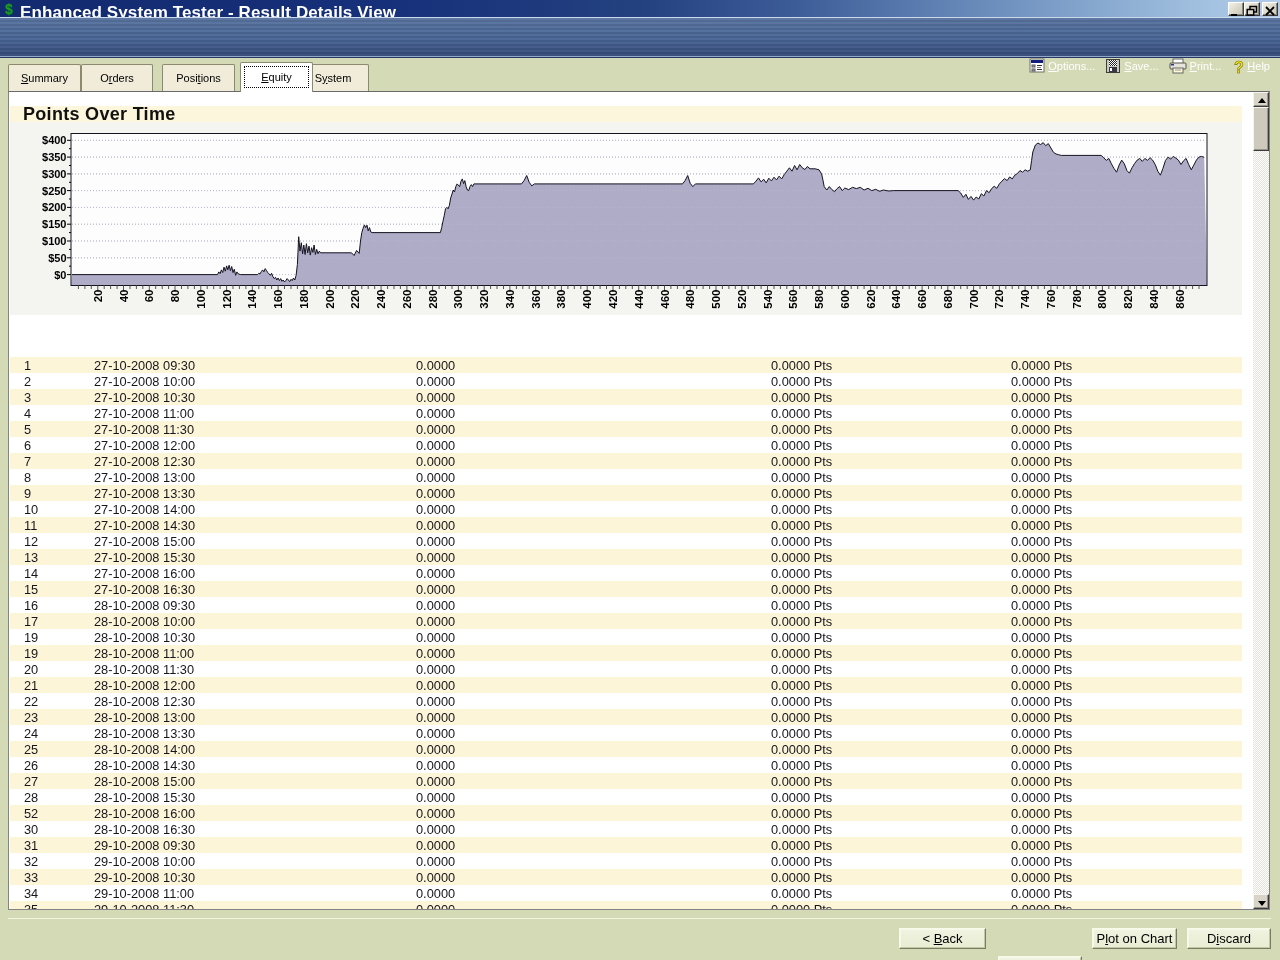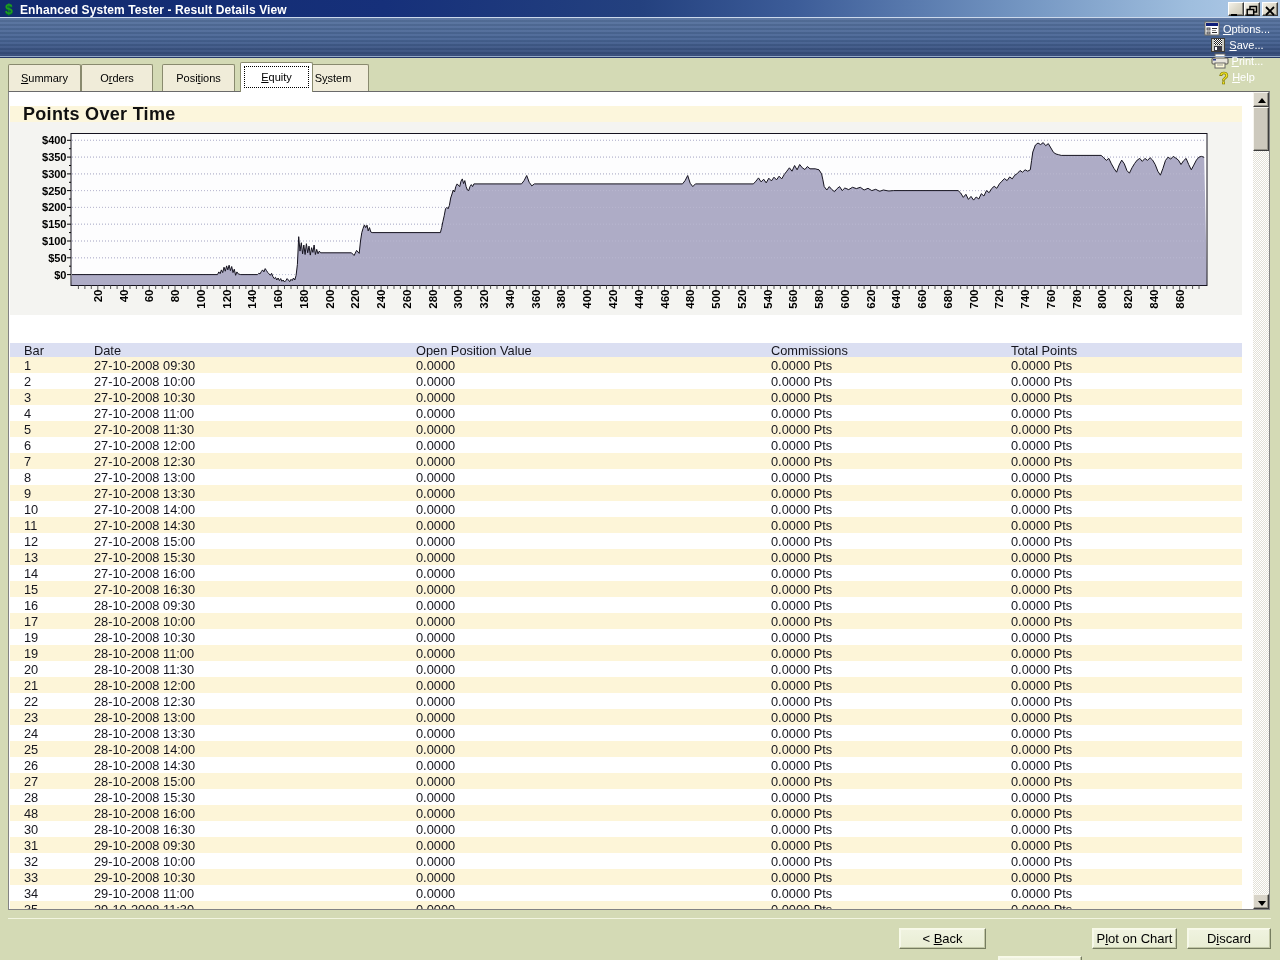--- a/index.html
+++ b/index.html
@@ -4,32 +4,32 @@
 * { margin:0; padding:0; box-sizing:border-box; }
 html,body { width:1280px; height:960px; overflow:hidden; }
 body { font-family:"Liberation Sans", sans-serif; background:#d4dab5; position:relative; }
 .abs { position:absolute; }
 u { text-decoration:underline; text-underline-offset:1px; }
 
 #titlebar { left:0; top:0; width:1280px; height:18px;
   background:linear-gradient(90deg,#122a6e 0%,#16307a 30%,#24417f 50%,#3c5c98 62%,#7496c2 80%,#9fbede 93%,#b2cce9 100%);
 }
 #dollar { left:5px; top:1px; font-size:14px; font-weight:bold; color:#1e9e1e; text-shadow:0 1px 0 #063; }
-#title { left:20px; top:3px; font-size:12px; font-weight:bold; color:#fff; letter-spacing:0.1px;}
+#title { left:20px; top:3px; font-size:17px; font-weight:bold; color:#fff; letter-spacing:0.1px;}
 .wbtn { top:2px; width:16px; height:14px; background:linear-gradient(135deg,#f4f1e8 0%,#ddd9ca 50%,#cbc7b8 100%);
   border:1px solid #404040; border-top-color:#fff; border-left-color:#fff; border-right-color:#3a3a3a; border-bottom-color:#3a3a3a;
   box-shadow:inset -1px -1px 0 #8a887e; }
 
 #toolbar { left:0; top:18px; width:1280px; height:40px;
   background:repeating-linear-gradient(180deg,#526e9c 0 2px,#45618d 2px 4px);
 }
 #toolbar::after { content:""; position:absolute; left:0; top:0; width:100%; height:100%;
   background:linear-gradient(180deg,rgba(255,255,255,0.07),rgba(2,10,60,0.04) 55%,rgba(2,8,48,0.30) 94%, rgba(8,16,66,0.55));
 }
-#toolbar .items { position:absolute; right:10px; top:3px; height:100%; display:flex; align-items:center; z-index:2;flex-direction:column; }
+#toolbar .items { position:absolute; right:10px; top:16px; height:100%; display:flex; align-items:flex-end; z-index:2; }
 #toolbar .it { display:flex; align-items:center; color:#fff; font-size:11px; }
 #toolbar .it svg { margin-right:3px; }
 #tbsep { left:0; top:17px; width:1280px; height:1px; background:#ccd9ec; z-index:3;}
 
 .tab { top:64px; height:27px; background:#f0ecd9; border:1px solid #898a6e; border-bottom:none;
   border-radius:2px 2px 0 0; font-size:11px; text-align:center; line-height:26px; color:#000; }
 #tab-equity { top:62px; height:30px; background:#fff; z-index:5; line-height:29px; }
 #tab-equity .focus { position:absolute; left:3px; right:3px; top:3px; bottom:4px; border:1px dotted #000; }
 
 #panel { left:8px; top:91px; width:1262px; height:819px; background:#fff;
@@ -401,27 +401,20 @@
         <text x="993.4" y="167.5" font-size="11.5" font-weight="bold" fill="#000" text-anchor="end" transform="rotate(-90 993.4 167.5)">720</text>
         <text x="1019.1" y="167.5" font-size="11.5" font-weight="bold" fill="#000" text-anchor="end" transform="rotate(-90 1019.1 167.5)">740</text>
         <text x="1044.9" y="167.5" font-size="11.5" font-weight="bold" fill="#000" text-anchor="end" transform="rotate(-90 1044.9 167.5)">760</text>
         <text x="1070.6" y="167.5" font-size="11.5" font-weight="bold" fill="#000" text-anchor="end" transform="rotate(-90 1070.6 167.5)">780</text>
         <text x="1096.4" y="167.5" font-size="11.5" font-weight="bold" fill="#000" text-anchor="end" transform="rotate(-90 1096.4 167.5)">800</text>
         <text x="1122.2" y="167.5" font-size="11.5" font-weight="bold" fill="#000" text-anchor="end" transform="rotate(-90 1122.2 167.5)">820</text>
         <text x="1147.9" y="167.5" font-size="11.5" font-weight="bold" fill="#000" text-anchor="end" transform="rotate(-90 1147.9 167.5)">840</text>
         <text x="1173.7" y="167.5" font-size="11.5" font-weight="bold" fill="#000" text-anchor="end" transform="rotate(-90 1173.7 167.5)">860</text>
       </svg>
     </div>
-  <div id="thead" class="abs">
-      <span class="c1">Bar</span>
-      <span class="c2">Date</span>
-      <span class="c3">Open Position Value</span>
-      <span class="c4">Commissions</span>
-      <span class="c5">Total Points</span>
-    </div>
   <div id="rows" class="abs" style="left:1px;top:265px;width:1232px;height:560px;overflow:hidden">
       <div class="row ry">
         <span class="c1">1</span>
         <span class="c2">27-10-2008 09:30</span>
         <span class="c3">0.0000</span>
         <span class="c4">0.0000 Pts</span>
         <span class="c5">0.0000 Pts</span>
       </div>
       <div class="row rw">
         <span class="c1">2</span>
@@ -606,21 +599,21 @@
         <span class="c5">0.0000 Pts</span>
       </div>
       <div class="row rw">
         <span class="c1">28</span>
         <span class="c2">28-10-2008 15:30</span>
         <span class="c3">0.0000</span>
         <span class="c4">0.0000 Pts</span>
         <span class="c5">0.0000 Pts</span>
       </div>
       <div class="row ry">
-        <span class="c1">48</span>
+        <span class="c1">52</span>
         <span class="c2">28-10-2008 16:00</span>
         <span class="c3">0.0000</span>
         <span class="c4">0.0000 Pts</span>
         <span class="c5">0.0000 Pts</span>
       </div>
       <div class="row rw">
         <span class="c1">30</span>
         <span class="c2">28-10-2008 16:30</span>
         <span class="c3">0.0000</span>
         <span class="c4">0.0000 Pts</span>

